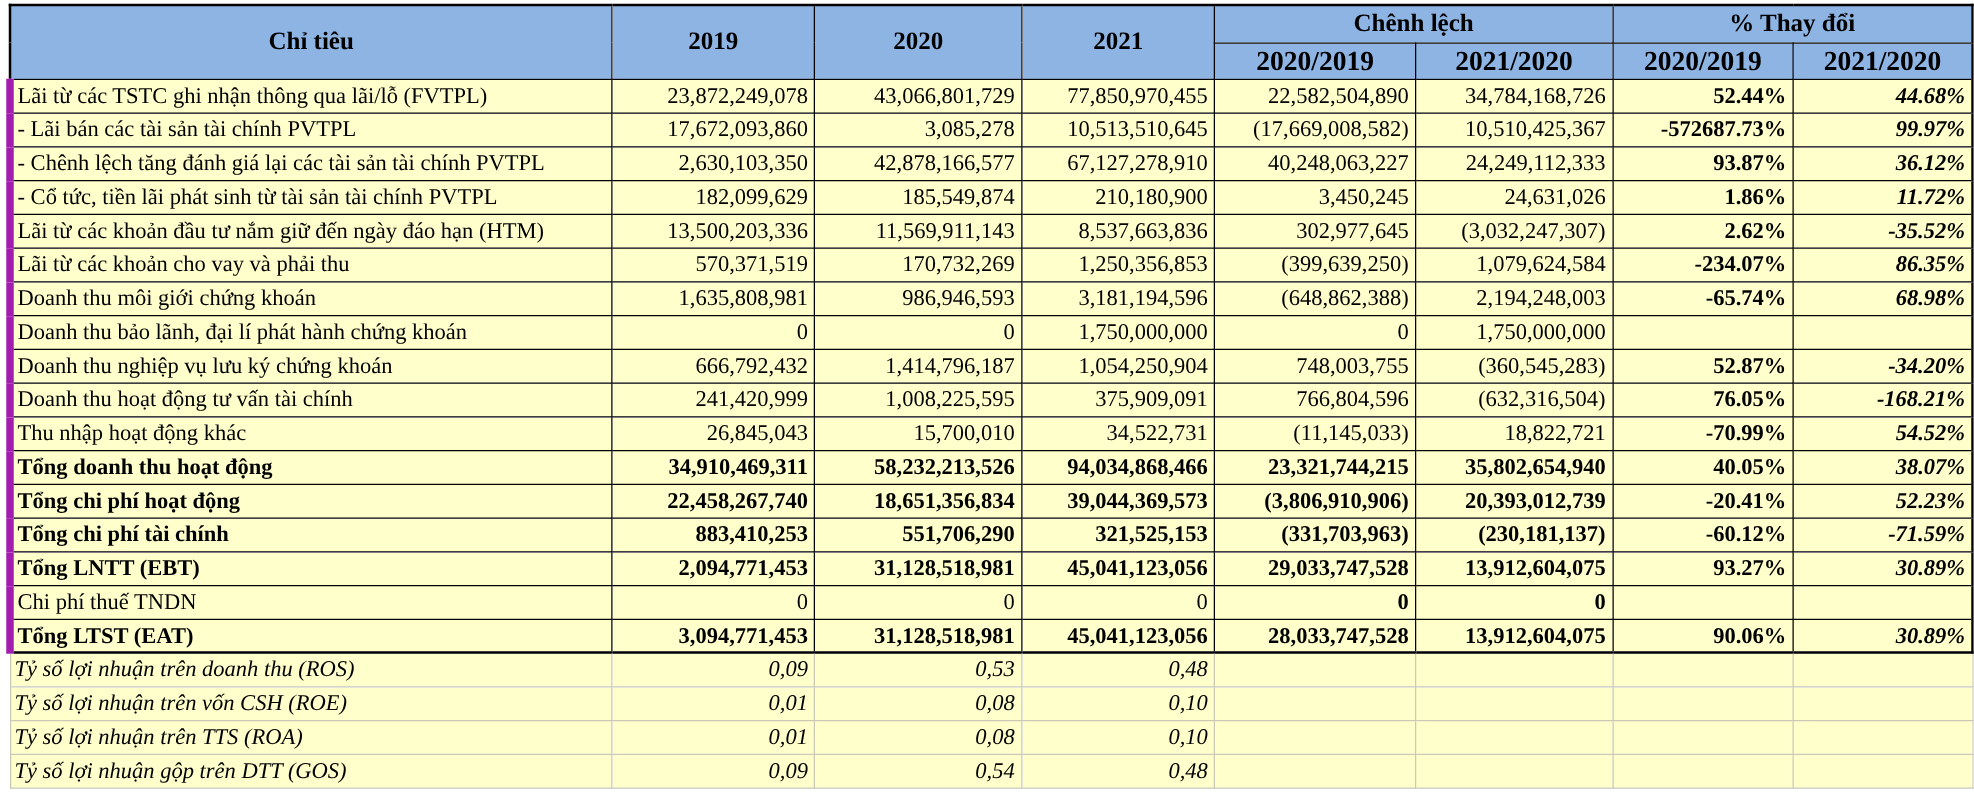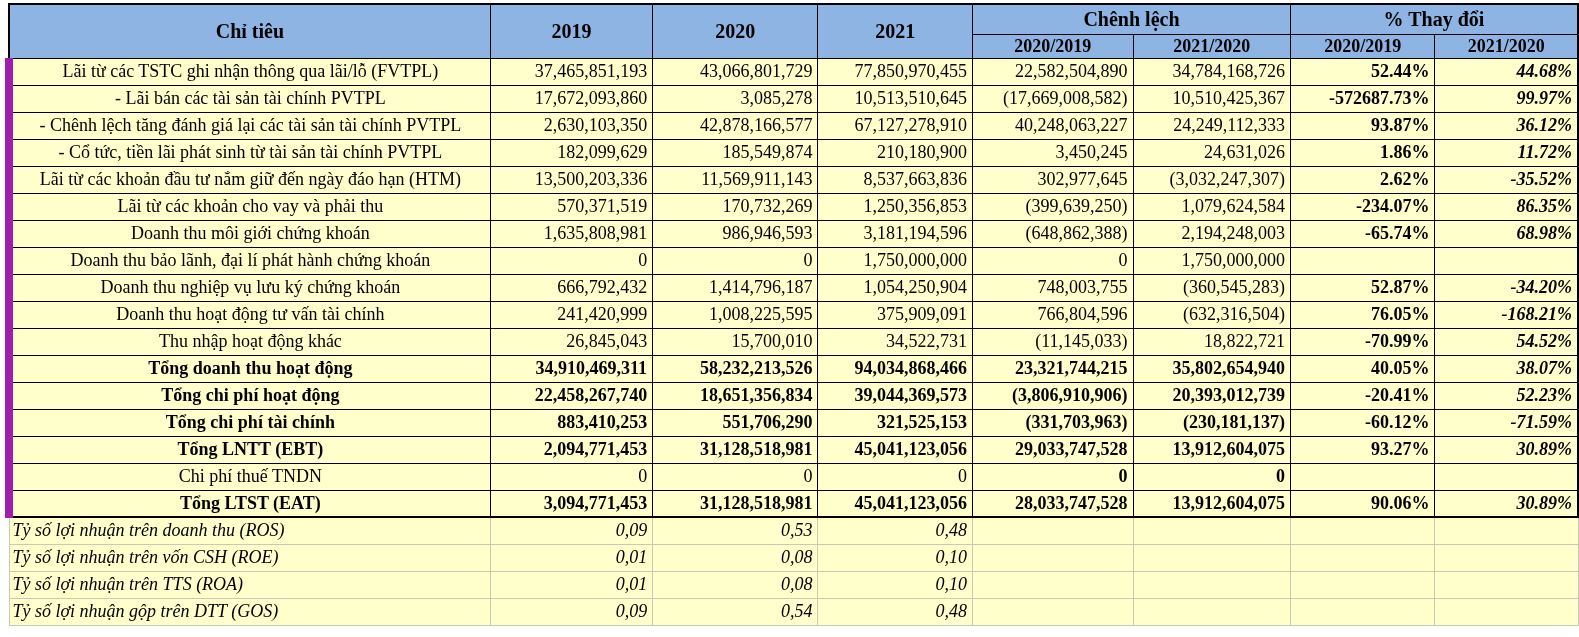--- a/index.html
+++ b/index.html
@@ -10,37 +10,37 @@
 
   thead th {
     background:#8EB4E3;
     border:1px solid #000;
     font-weight:bold;
     color:#000;
     text-align:center;
     vertical-align:middle;
   }
   thead tr.h1 th { height:30px; font-size:20px; }
-  thead tr.h2 th { height:20px; font-size:18px; }
+  thead tr.h2 th { height:20px; font-size:22px; }
   thead th.edge-l { border-left:2px solid #000; }
   thead th.edge-r { border-right:2px solid #000; }
   thead tr.h1 th { border-top:2px solid #000; }
 
   tbody td {
     background:#FFFFCC;
     border:1px solid #000;
     height:27px;
     font-size:18px;
     color:#000;
     padding:0 5px 0 3px;
     vertical-align:middle;
   }
   tbody td.lbl { text-align:left; }
   tbody td.num { text-align:right; }
-  tbody tr.dark td:first-child { border-left:8px solid #a21caf;text-align:center; }
+  tbody tr.dark td:first-child { border-left:6px solid #a21caf; }
   tbody tr.dark td:last-child  { border-right:2px solid #000;font-style:italic; }
   tbody tr.blackend td { border-bottom:2px solid #000; }
   tbody tr.light td { border-color:#C9C9B6;font-style:italic; }
   td.b { font-weight:bold; }
   td.i { }
 </style>
 </head>
 <body>
 
 <div class="sheet">
@@ -67,21 +67,21 @@
       <tr class="h2">
         <th>2020/2019</th>
         <th>2021/2020</th>
         <th>2020/2019</th>
         <th class="edge-r">2021/2020</th>
       </tr>
     </thead>
     <tbody id="tbody">
         <tr class="dark">
           <td class="lbl">Lãi từ các TSTC ghi nhận thông qua lãi/lỗ (FVTPL)</td>
-          <td class="num">37,465,851,193</td>
+          <td class="num">23,872,249,078</td>
           <td class="num">43,066,801,729</td>
           <td class="num">77,850,970,455</td>
           <td class="num">22,582,504,890</td>
           <td class="num">34,784,168,726</td>
           <td class="num b">52.44%</td>
           <td class="num b">44.68%</td>
         </tr>
         <tr class="dark">
           <td class="lbl i">- Lãi bán các tài sản tài chính PVTPL</td>
           <td class="num">17,672,093,860</td>

